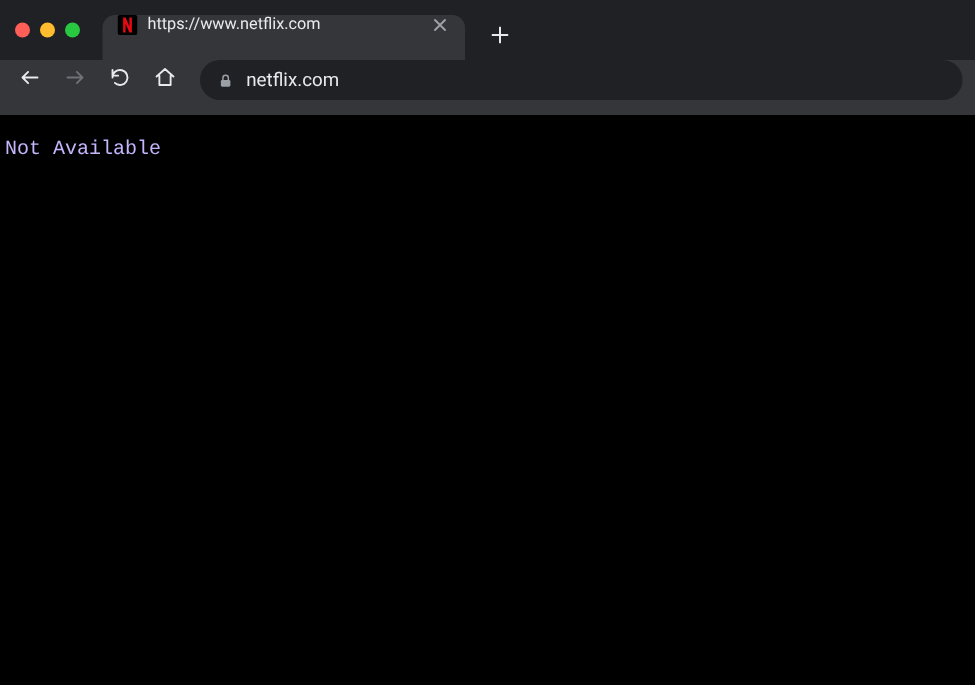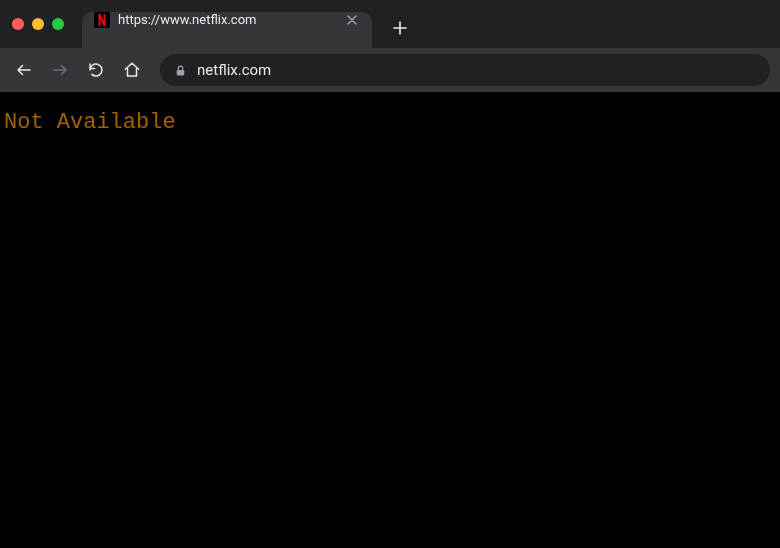--- a/index.html
+++ b/index.html
@@ -79,21 +79,20 @@
       color: #e8eaed;
       cursor: pointer;
       margin-left: 14px;
       margin-top: 8px;
       border-radius: 50%;
     }
     .toolbar {
       height: 44px;
       background: #35363a;
       display: flex;
-      align-items: center;
       padding: 0 10px;
       gap: 8px;
     }
     .nav-btn {
       width: 28px;
       height: 28px;
       display: flex;
       align-items: center;
       justify-content: center;
       color: #e8eaed;
@@ -122,23 +121,23 @@
     .url-text {
       color: #e8eaed;
       font-size: 15px;
     }
     .content {
       height: calc(548px - 48px - 44px);
       background: #000;
       padding: 18px 4px;
     }
     .message {
-      color: #a16207;
+      color: #c4b5fd;
       font-family: "Courier New", Courier, monospace;
-      font-size: 22px;
+      font-size: 16px;
     }
   </style>
 </head>
 <body>
 
 <div class="tab-bar">
   <div class="traffic-lights">
     <div class="traffic-light red"></div>
     <div class="traffic-light yellow"></div>
     <div class="traffic-light green"></div>

